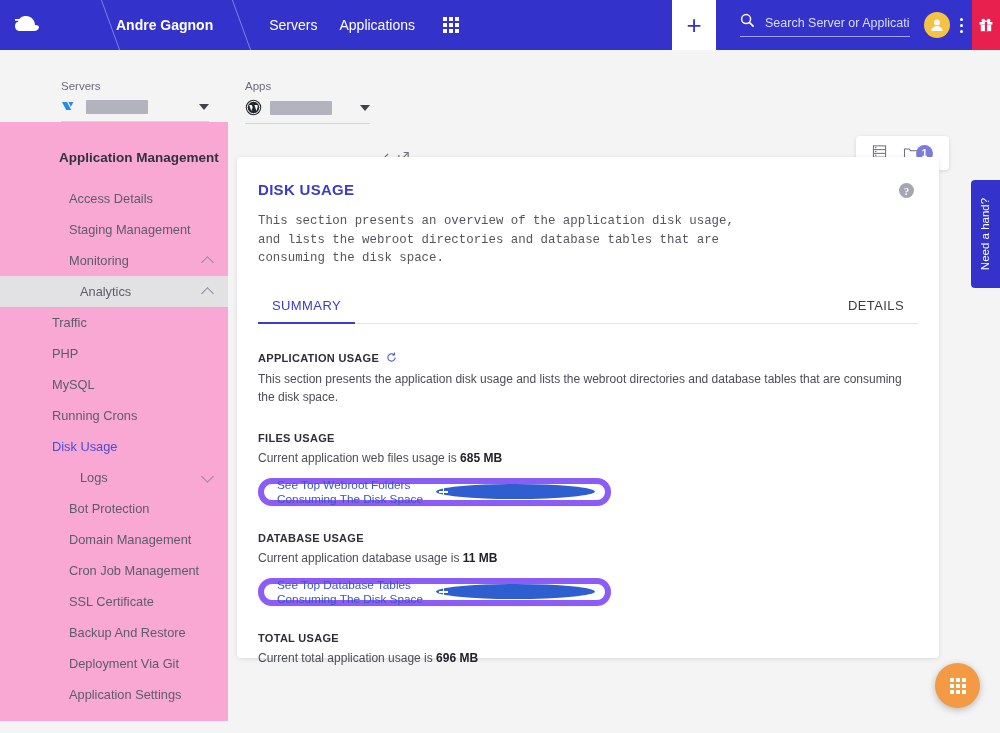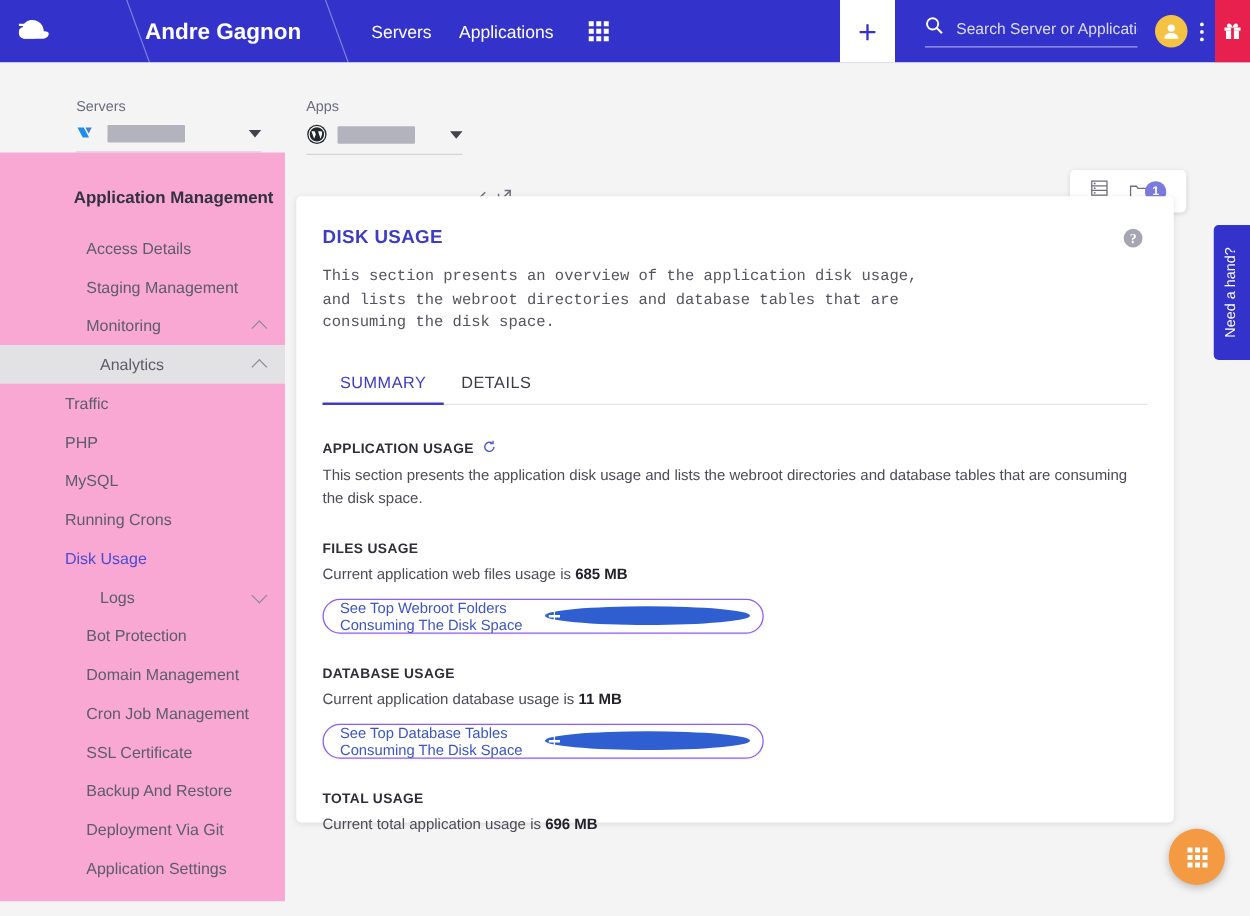--- a/index.html
+++ b/index.html
@@ -26,21 +26,21 @@
   .chev-div {
     width: 26px; height: 50px; flex: none; position: relative;
   }
   .chev-div:before {
     content: ""; position: absolute; left: 2px; top: 0;
     width: 22px; height: 50px;
     border-right: 1.5px solid rgba(255,255,255,.38);
     transform: skewX(20deg);
   }
   .user-name {
-    color: #fff; font-size: 18px; font-weight: bold;
+    color: #fff; font-size: 14px; font-weight: bold;
     white-space: nowrap; padding: 0 4px;
   }
   .navlinks { display: flex; align-items: center; gap: 22px; margin-left: 26px; }
   .navlinks a {
     color: #fff; font-size: 14px; text-decoration: none; white-space: nowrap;
   }
   .grid-icon { margin-left: 28px; display: flex; align-items: center; }
   .grid9 {
     display: grid; grid-template-columns: repeat(3, 4px);
     grid-template-rows: repeat(3, 4px); gap: 2px;
@@ -165,20 +165,21 @@
     display: flex; align-items: center; justify-content: center;
     cursor: pointer; font-family: "Liberation Serif", serif;
   }
   .card-desc {
     font-size: 12.4px; color: #55555f; line-height: 1.5;
     max-width: 500px; margin-bottom: 30px; font-family: Liberation Mono, monospace;
   }
   .tabs {
     display: flex; gap: 0; border-bottom: 1px solid #e2e2e7;
     margin-bottom: 28px;
+    justify-content: space-between;
   }
   .tab {
     font-size: 13px; color: #3c3cc4; padding: 0 14px 9px 14px;
     cursor: pointer; letter-spacing: .4px;
     border-bottom: 2px solid transparent; margin-bottom: -1px;
   }
   .tab.sel { border-bottom-color: #3c3cc4; }
   .tab.unsel { color: #3c3c48; }
 
   .sec-head {
@@ -186,21 +187,21 @@
     letter-spacing: .3px; display: flex; align-items: center; gap: 7px;
     margin-bottom: 5px;
   }
   .sec-body {
     font-size: 12px; color: #4c4c57; line-height: 1.5;
   }
   .sec-body b { font-weight: bold; color: #22222c; }
   .sec-gap { height: 26px; }
   .expand-btn {
     margin-top: 11px; width: 353px; height: 28px;
-    border: 1px solid #8b5cf6; border-radius: 14px;
+    border: 6px solid #8b5cf6; border-radius: 14px;
     background: #fff; display: flex; align-items: center;
     padding: 0 10px 0 13px; cursor: pointer;
     box-shadow: 0 1px 2px rgba(0,0,0,.05);
   }
   .expand-btn span {
     flex: 1; font-size: 11.8px; color: #3c55c4;
   }
   .plus-circle {
     width: 15px; height: 15px; border-radius: 50%;
     background: #2f5ed0; position: relative; flex: none;

